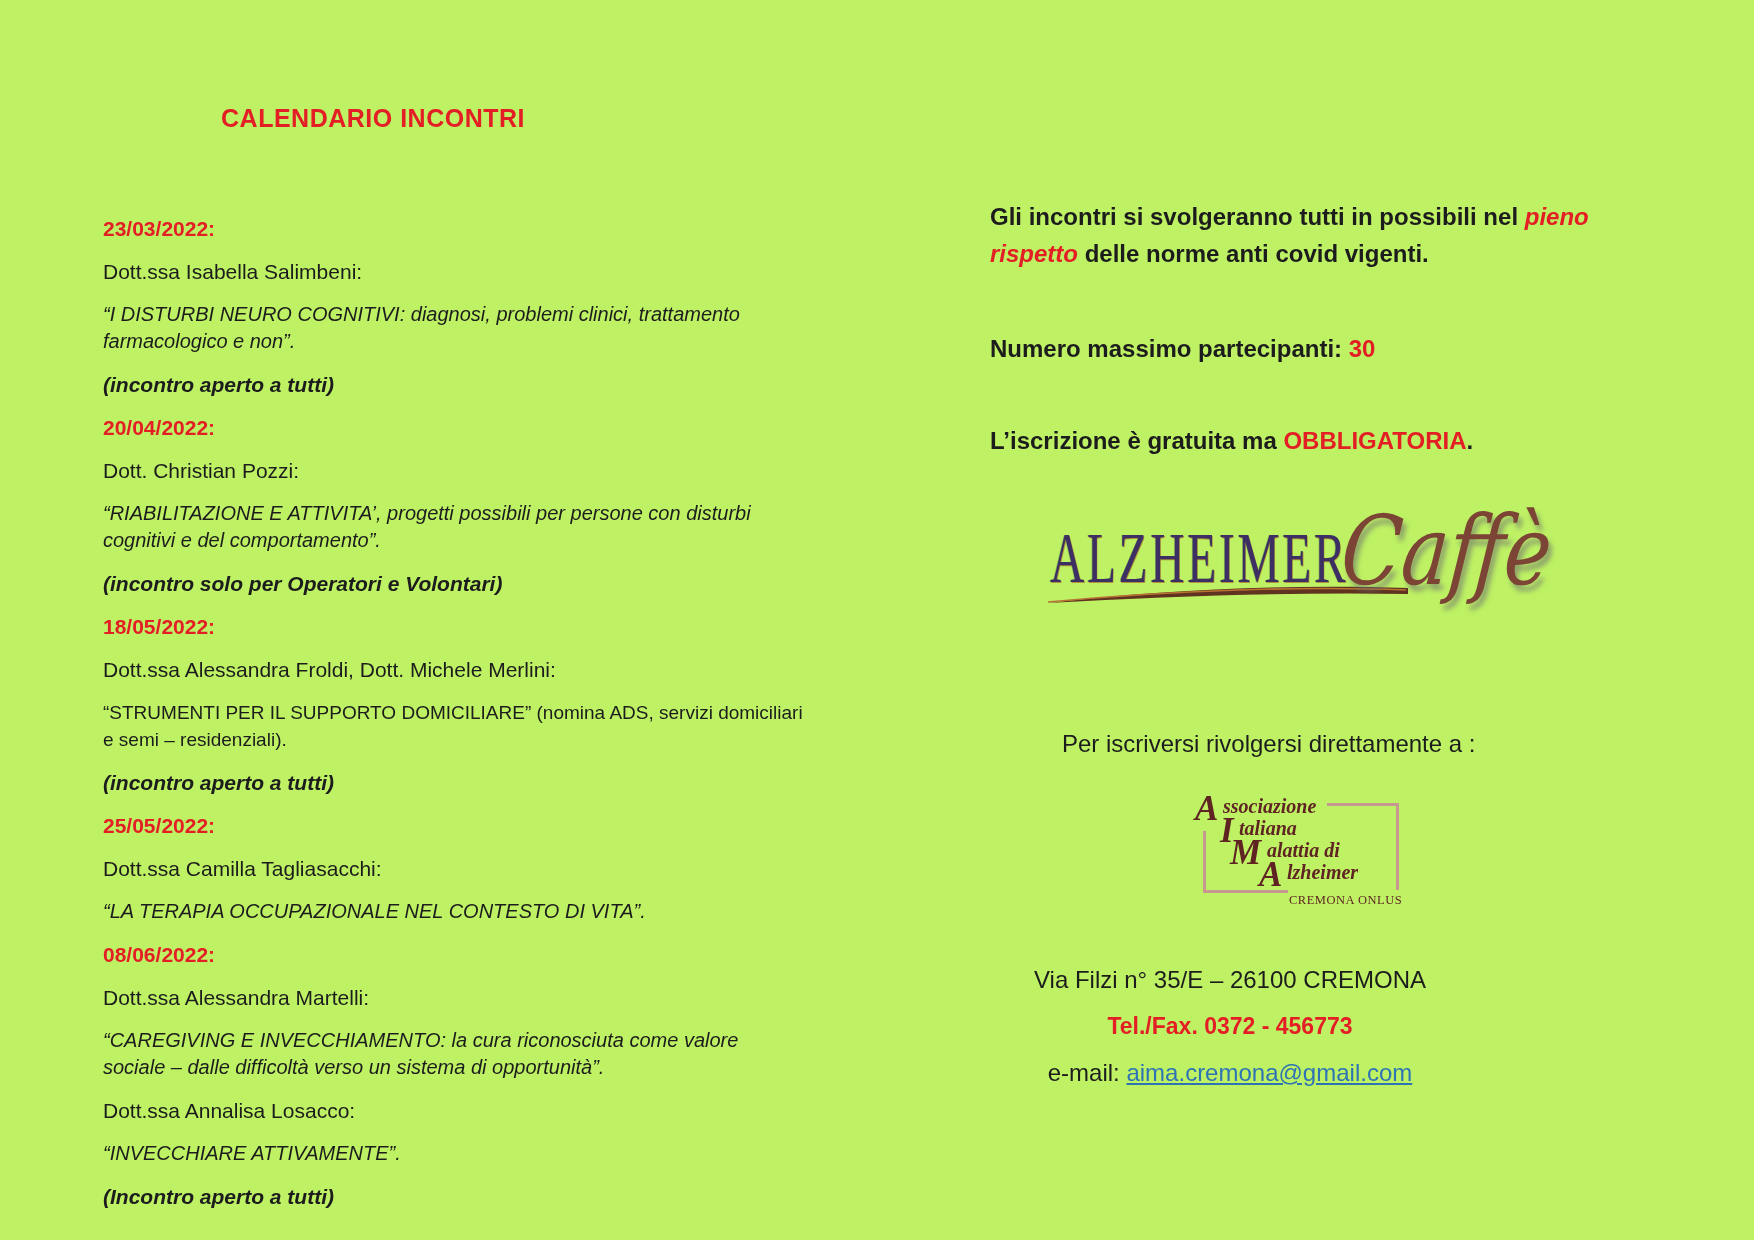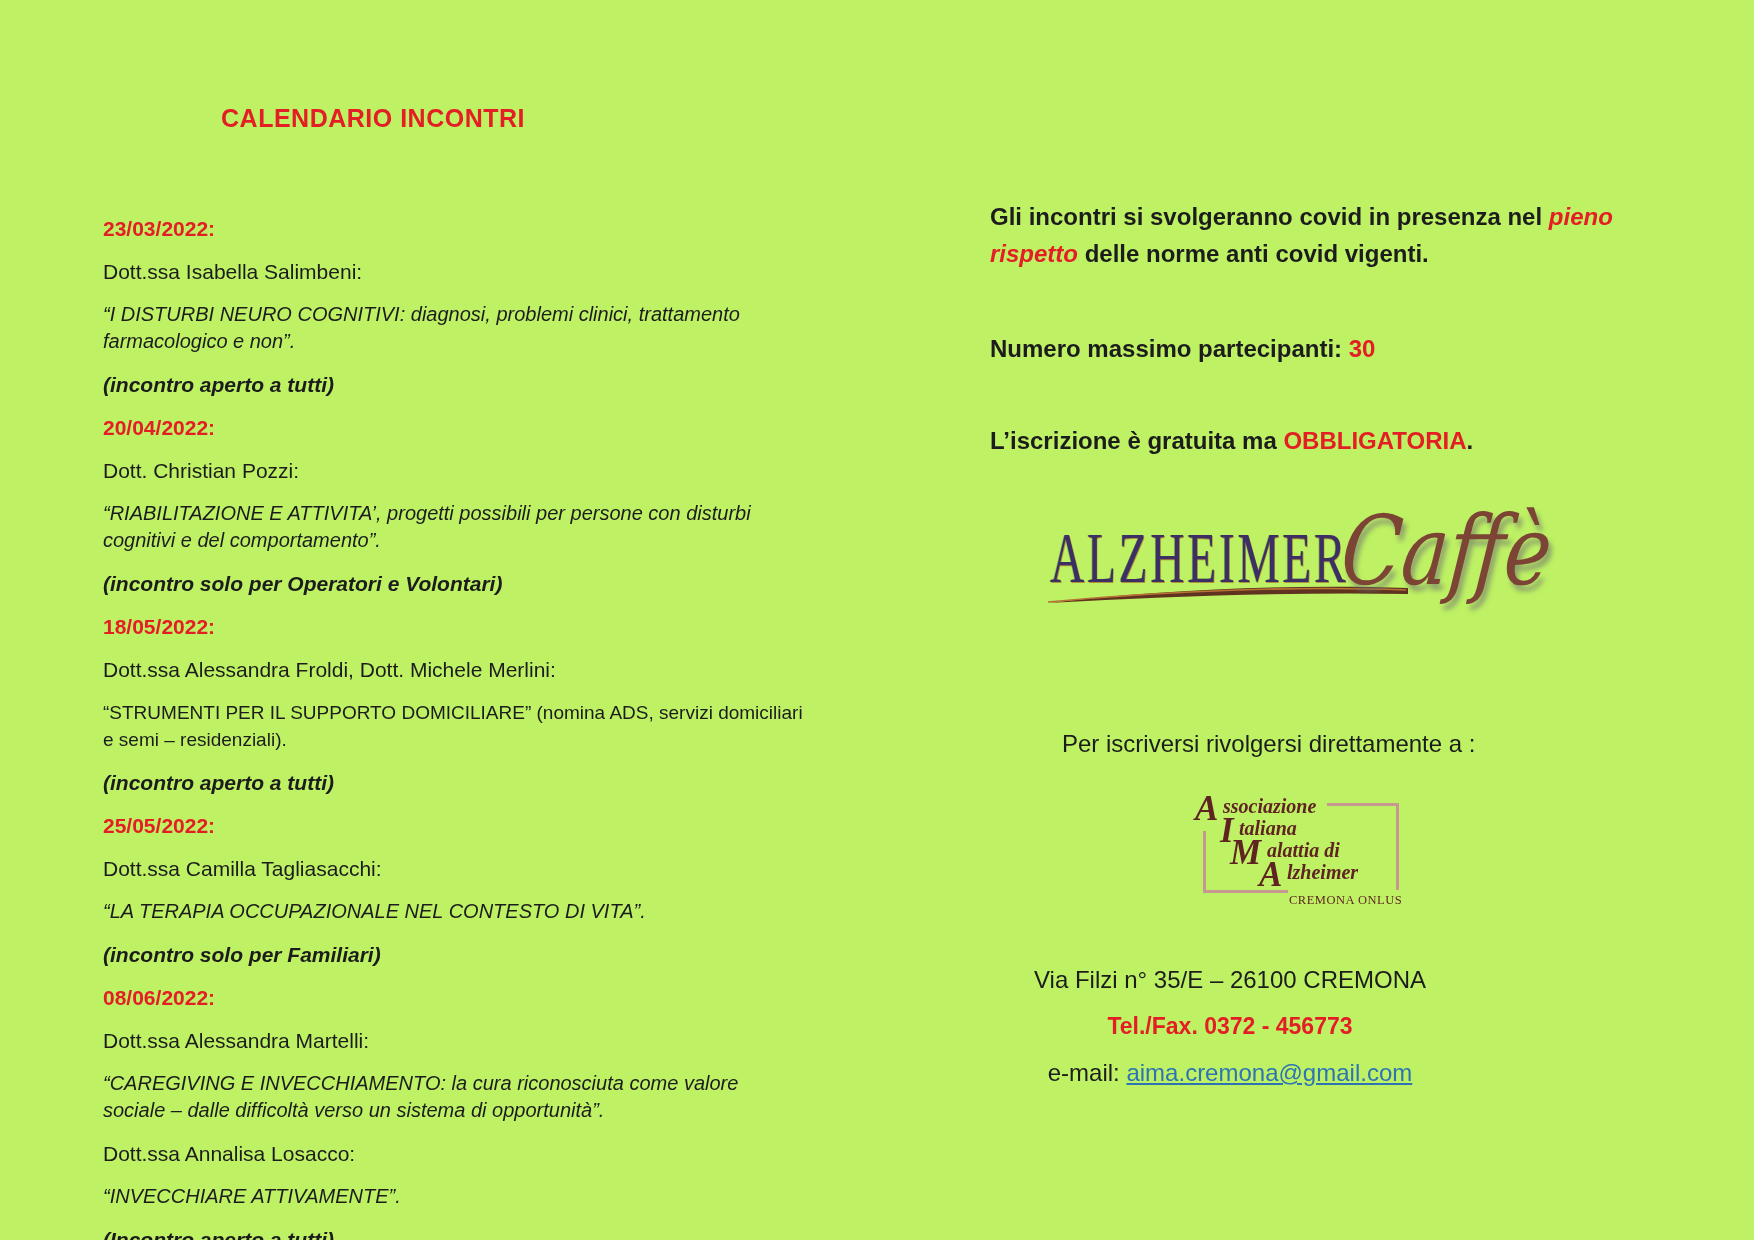--- a/index.html
+++ b/index.html
@@ -79,31 +79,30 @@
     <p class="speaker">Dott. Christian Pozzi:</p>
     <p class="quote-italic">“RIABILITAZIONE E ATTIVITA’, progetti possibili per persone con disturbi cognitivi e del comportamento”.</p>
     <p class="note">(incontro solo per Operatori e Volontari)</p>
     <p class="date">18/05/2022:</p>
     <p class="speaker">Dott.ssa Alessandra Froldi, Dott. Michele Merlini:</p>
     <p class="quote-plain">“STRUMENTI PER IL SUPPORTO DOMICILIARE” (nomina ADS, servizi domiciliari e semi – residenziali).</p>
     <p class="note">(incontro aperto a tutti)</p>
     <p class="date">25/05/2022:</p>
     <p class="speaker">Dott.ssa Camilla Tagliasacchi:</p>
     <p class="quote-italic">“LA TERAPIA OCCUPAZIONALE NEL CONTESTO DI VITA”.</p>
-    <p class="note">(incontro solo per Familiari)</p>
     <p class="date">08/06/2022:</p>
     <p class="speaker">Dott.ssa Alessandra Martelli:</p>
     <p class="quote-italic">“CAREGIVING E INVECCHIAMENTO: la cura riconosciuta come valore sociale – dalle difficoltà verso un sistema di opportunità”.</p>
     <p class="speaker">Dott.ssa Annalisa Losacco:</p>
     <p class="quote-italic">“INVECCHIARE ATTIVAMENTE”.</p>
     <p class="note">(Incontro aperto a tutti)</p>
   </div>
 
   <p class="intro">
-    <span>Gli incontri si svolgeranno covid in presenza nel </span><span class="red-bi">pieno</span><br>
+    <span>Gli incontri si svolgeranno tutti in possibili nel </span><span class="red-bi">pieno</span><br>
     <span class="red-bi">rispetto</span><span> delle norme anti covid vigenti.</span>
   </p>
 
   <p class="participants">
     <span>Numero massimo partecipanti: </span><span class="red-b">30</span>
   </p>
 
   <p class="enrollment">
     <span>L’iscrizione è gratuita ma </span><span class="red-b">OBBLIGATORIA</span><span>.</span>
   </p>

